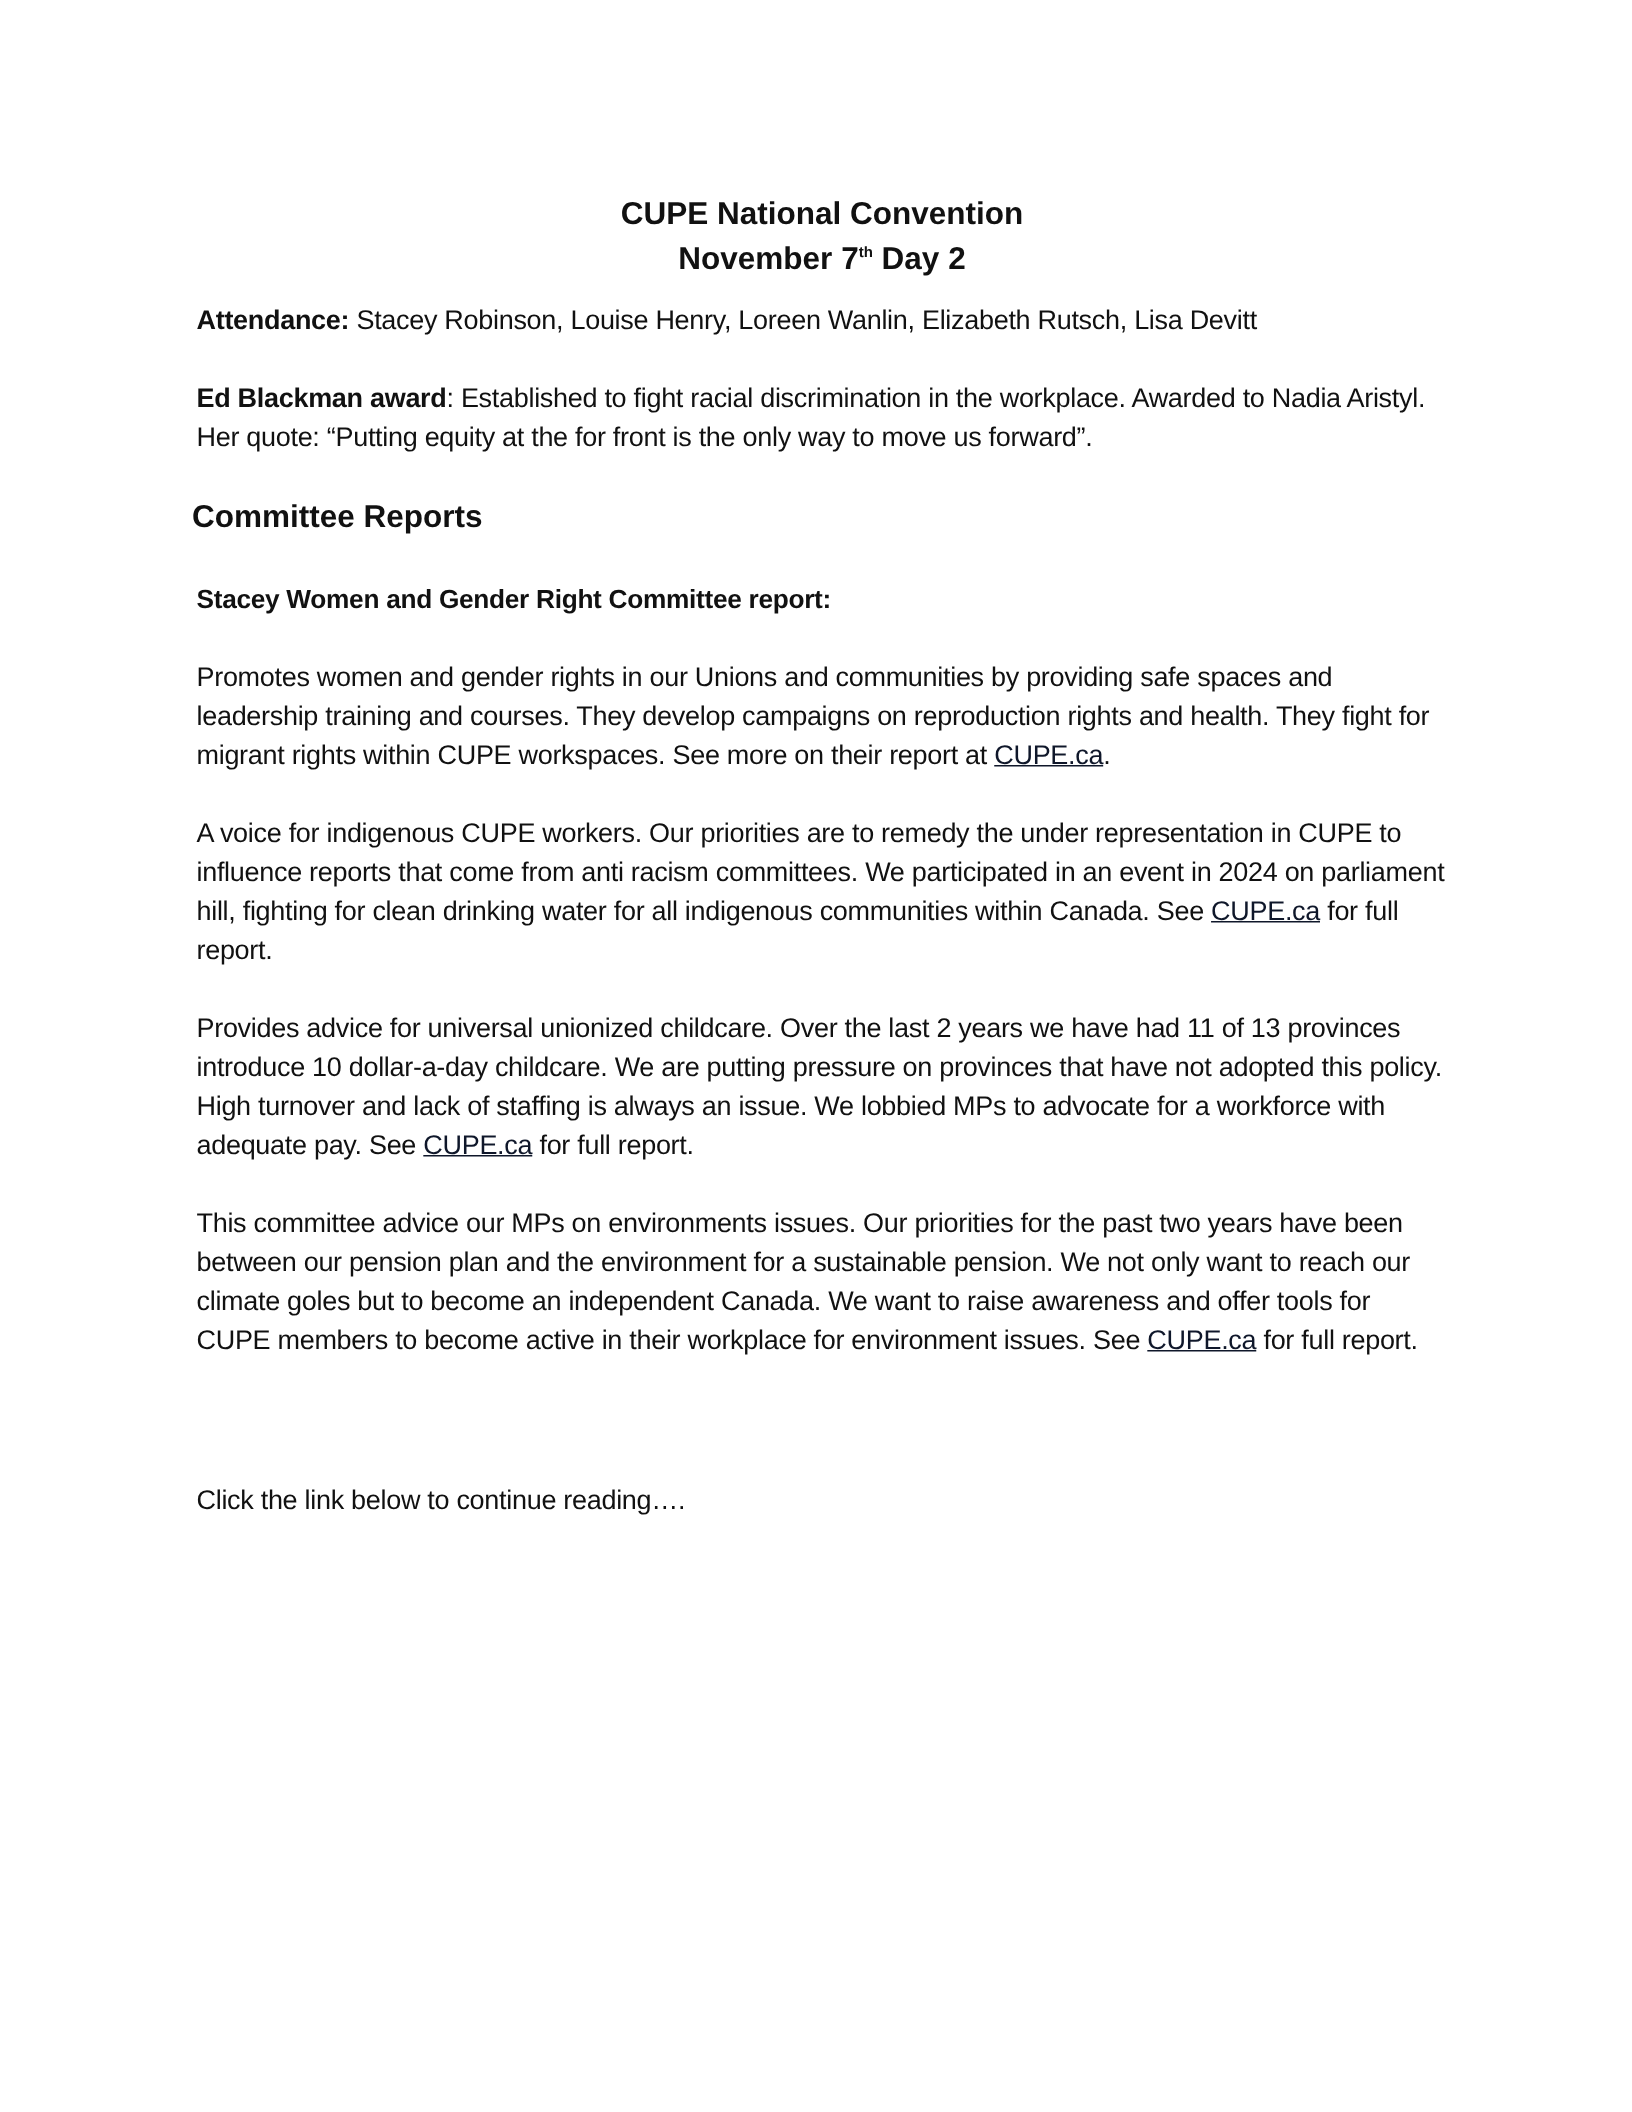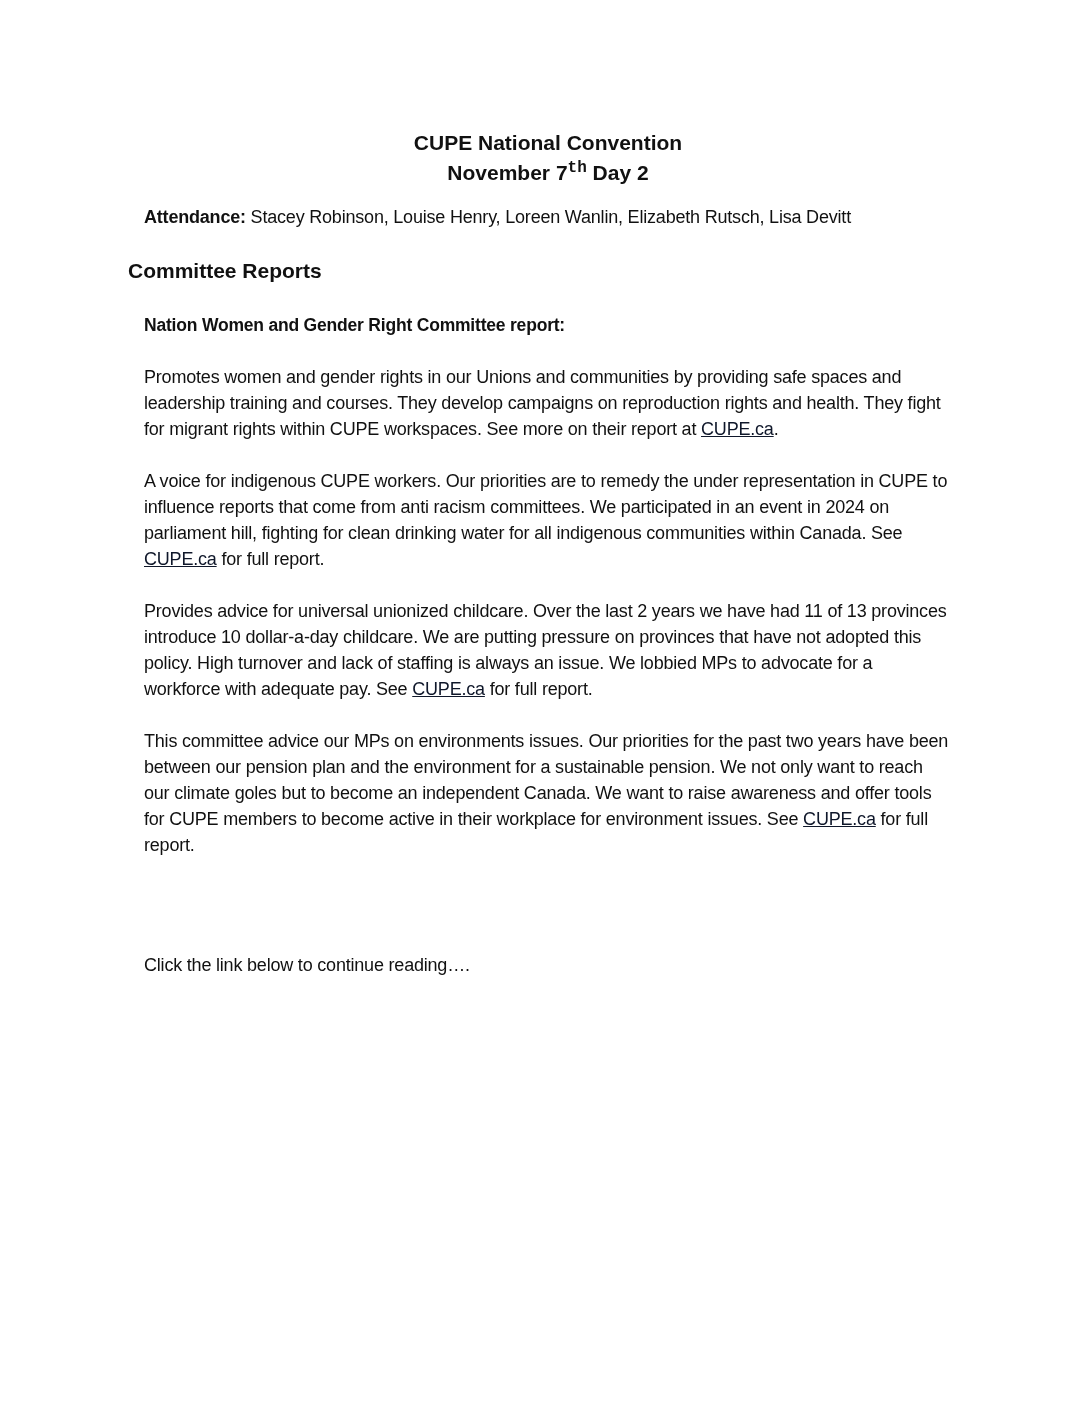--- a/index.html
+++ b/index.html
@@ -3,45 +3,46 @@
   <meta charset="utf-8">
   <style>
     html, body { margin: 0; padding: 0; background: #ffffff; }
     body {
       width: 1088px; height: 1408px; position: relative; overflow: hidden;
       font-family: "Liberation Sans", "DejaVu Sans", sans-serif;
       color: #111111;
     }
     .page { position: absolute; left: 128px; top: 128px; width: 840px; }
     .title-block { text-align: center; font-weight: bold; font-size: 21px; line-height: 30px; margin-bottom: 12px; }
-    .title-block sup { font-size: 16px; line-height: 0; vertical-align: super; font-family: Liberation Mono, monospace; }
-    p { margin: 16px; font-size: 18px; line-height: 26px; letter-spacing: -0.2px; }
+    .title-block sup { font-size: 10px; line-height: 0; vertical-align: super; }
+    p { margin: 3px; font-size: 18px; line-height: 26px; letter-spacing: -0.2px; }
     .para { margin-bottom: 26px; }
     .bold { font-weight: bold; }
     h2 { margin: 1px 0 26px 0; font-size: 21px; line-height: 30px; font-weight: bold; }
     .sub-head { font-weight: bold; font-size: 17.5px; margin-bottom: 26px; }
     a.link { color: #0f172a; text-decoration: underline; }
     .spacer { height: 52px; }
   </style>
 </head>
 <body>
 
 <div class="page">
 
   <div class="title-block">
     <div>CUPE National Convention</div>
     <div><span>November 7</span><sup>th</sup><span> Day 2</span></div>
   </div>
 
   <p class="para"><span class="bold">Attendance:</span><span> Stacey Robinson, Louise Henry, Loreen Wanlin, Elizabeth Rutsch, Lisa Devitt</span></p>
 
+  <p class="para"><span class="bold">Ed Blackman award</span><span>: Established to fight racial discrimination in the workplace. Awarded to Nadia Aristyl. Her quote: “Putting equity at the for front is the only way to move us forward”.</span></p>
 
   <h2>Committee Reports</h2>
 
-  <p class="sub-head">Nation Women and Gender Right Committee report:</p>
+  <p class="sub-head">Stacey Women and Gender Right Committee report:</p>
   <p class="para"><span>Promotes women and gender rights in our Unions and communities by providing safe spaces and leadership training and courses. They develop campaigns on reproduction rights and health. They fight for migrant rights within CUPE workspaces. See more on their report at </span><a class="link">CUPE.ca</a><span>.</span></p>
 
   <p class="para"><span>A voice for indigenous CUPE workers.  Our priorities are to remedy the under representation in CUPE to influence reports that come from anti racism committees. We participated in an event in 2024 on parliament hill, fighting for clean drinking water for all indigenous communities within Canada. See </span><a class="link">CUPE.ca</a><span> for full report.</span></p>
 
   <p class="para"><span>Provides advice for universal unionized childcare. Over the last 2 years we have had 11 of 13 provinces introduce 10 dollar-a-day childcare. We are putting pressure on provinces that have not adopted this policy. High turnover and lack of staffing is always an issue. We lobbied MPs to advocate for a workforce with adequate pay. See </span><a class="link">CUPE.ca</a><span> for full report.</span></p>
 
   <p class="para"><span>This committee advice our MPs on environments issues. Our priorities for the past two years have been between our pension plan and the environment for a sustainable pension. We not only want to reach our climate goles but to become an independent Canada. We want to raise awareness and offer tools for CUPE members to become active in their workplace for environment issues. See </span><a class="link">CUPE.ca</a><span> for full report.</span></p>
 
   <div class="spacer"></div>
 

